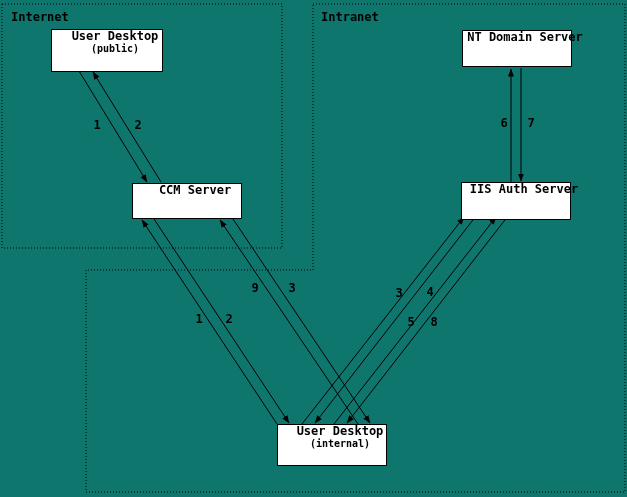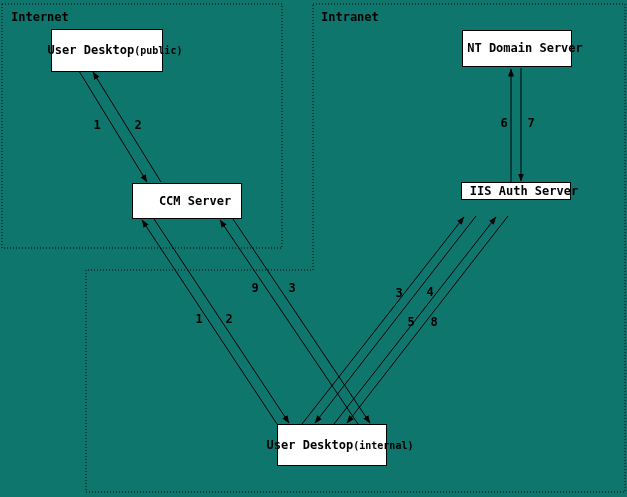--- a/index.html
+++ b/index.html
@@ -16,23 +16,23 @@
     font:bold 12px "DejaVu Sans Mono","Liberation Mono",monospace;
     color:#000;
     white-space:nowrap;
   }
   .node{
     position:absolute;
     box-sizing:border-box;
     border:1px solid #000;
     background:#fff;
     display:flex;
-    flex-direction:row;
+    flex-direction:column;
     align-items:center;
-    justify-content:center;
+    justify-content:flex-start;
     color:#000;
     padding-left:16px;
   }
   .node .title{
     font:bold 12px "DejaVu Sans Mono","Liberation Mono",monospace;
     line-height:13px;
     white-space:nowrap;
   }
   .node .subtitle{
     font:bold 10px "DejaVu Sans Mono","Liberation Mono",monospace;
@@ -77,21 +77,21 @@
     <div class="node" style="left: 51px; top: 29px; width: 112px; height: 43px;">
       <div class="title">User Desktop</div>
       <div class="subtitle">(public)</div>
     </div>
     <div class="node" style="left: 462px; top: 30px; width: 110px; height: 37px;">
       <div class="title">NT Domain Server</div>
     </div>
     <div class="node" style="left: 132px; top: 183px; width: 110px; height: 36px;">
       <div class="title">CCM Server</div>
     </div>
-    <div class="node" style="left: 461px; top: 182px; width: 110px; height: 18px;">
+    <div class="node" style="left: 461px; top: 182px; width: 110px; height: 38px;">
       <div class="title">IIS Auth Server</div>
     </div>
     <div class="node" style="left: 277px; top: 424px; width: 110px; height: 42px;">
       <div class="title">User Desktop</div>
       <div class="subtitle">(internal)</div>
     </div>
     <div class="edge-label" style="left: 97px; top: 125px;">1</div>
     <div class="edge-label" style="left: 138px; top: 125px;">2</div>
     <div class="edge-label" style="left: 199px; top: 319px;">1</div>
     <div class="edge-label" style="left: 229px; top: 319px;">2</div>

